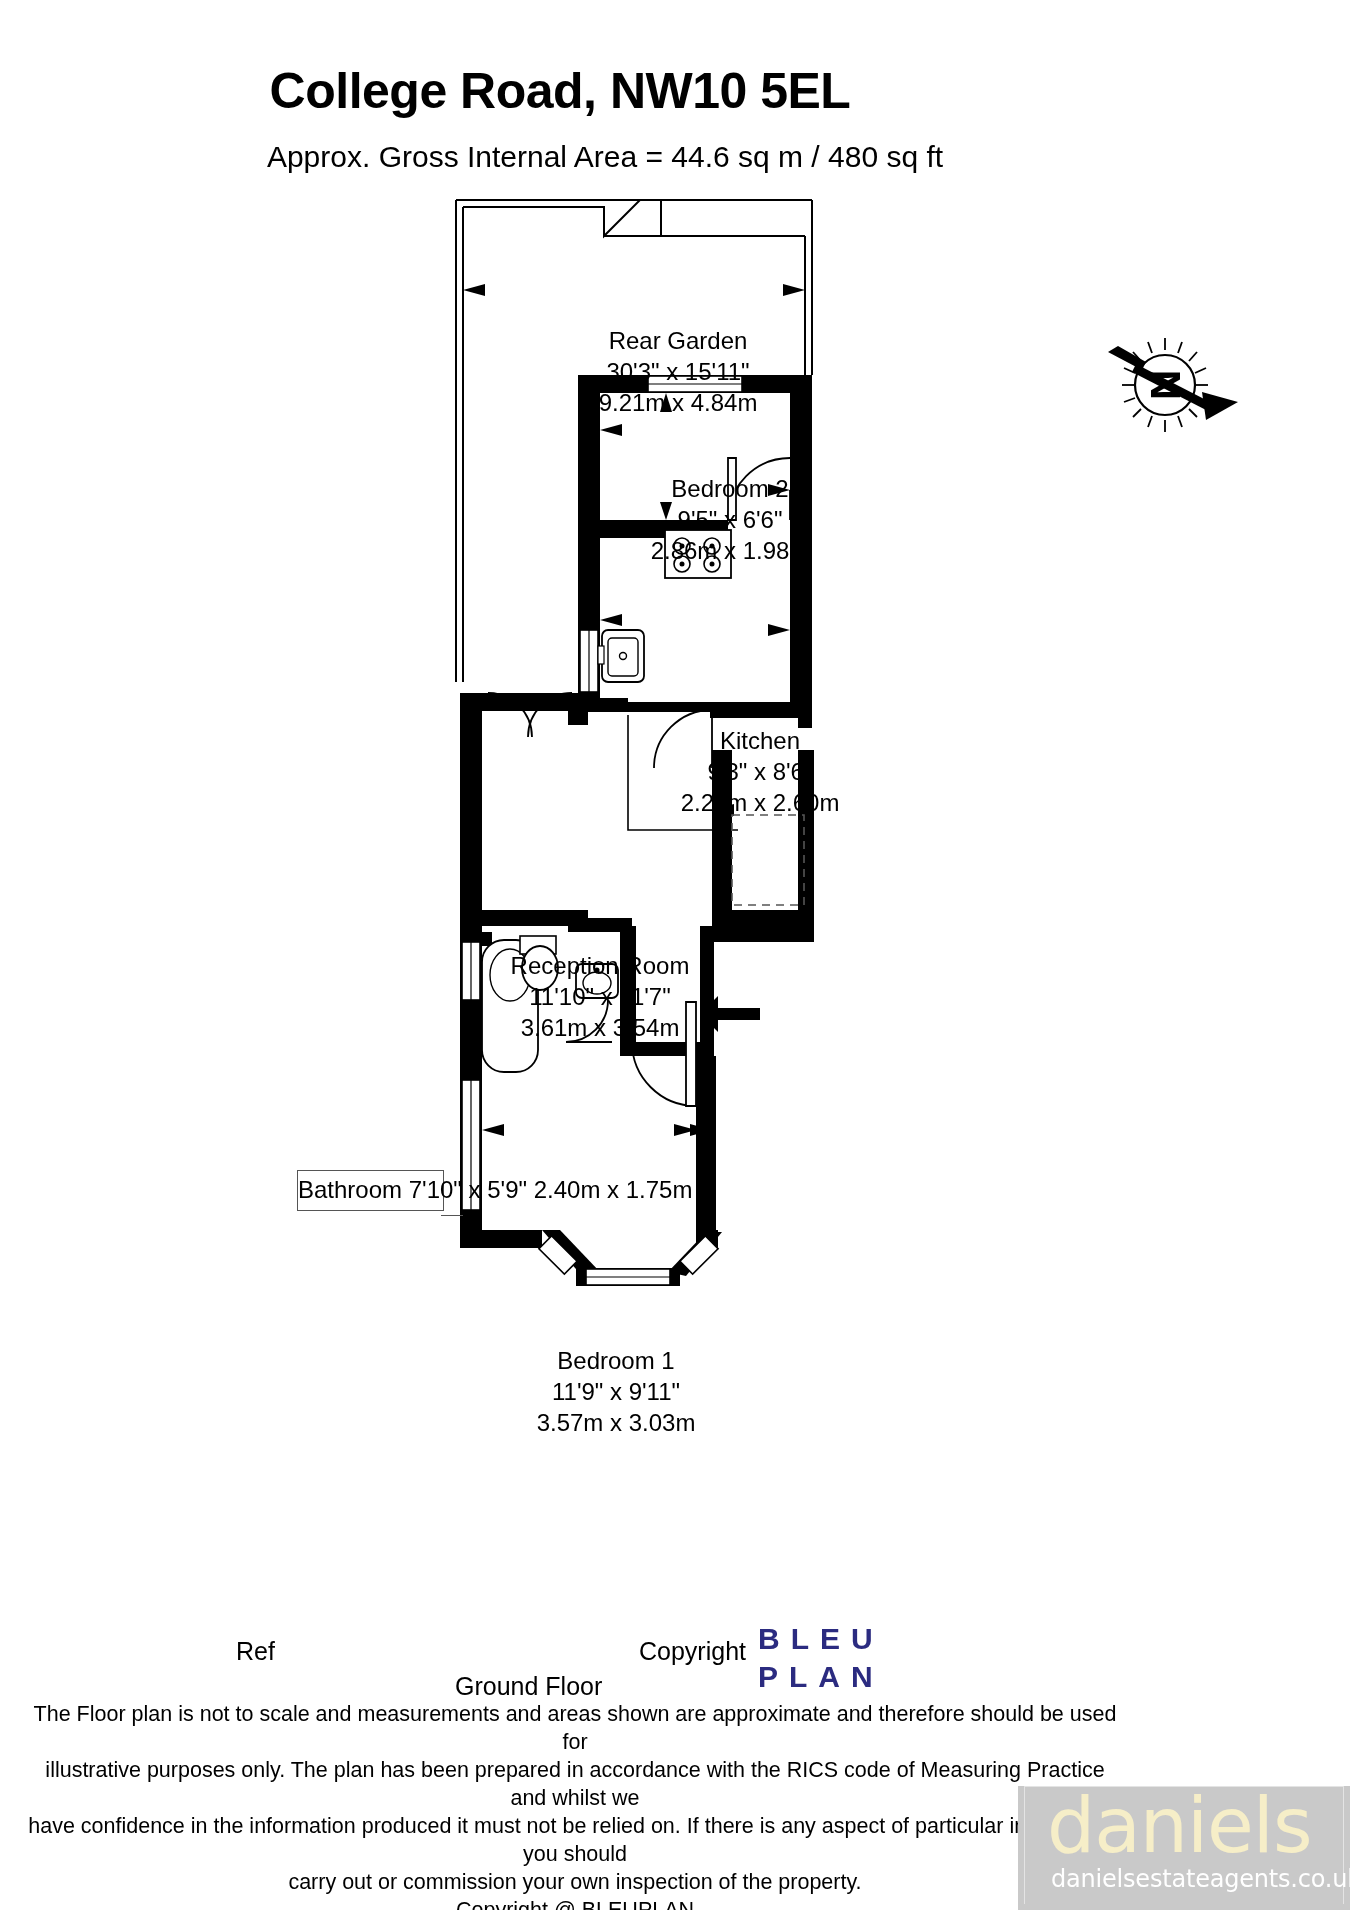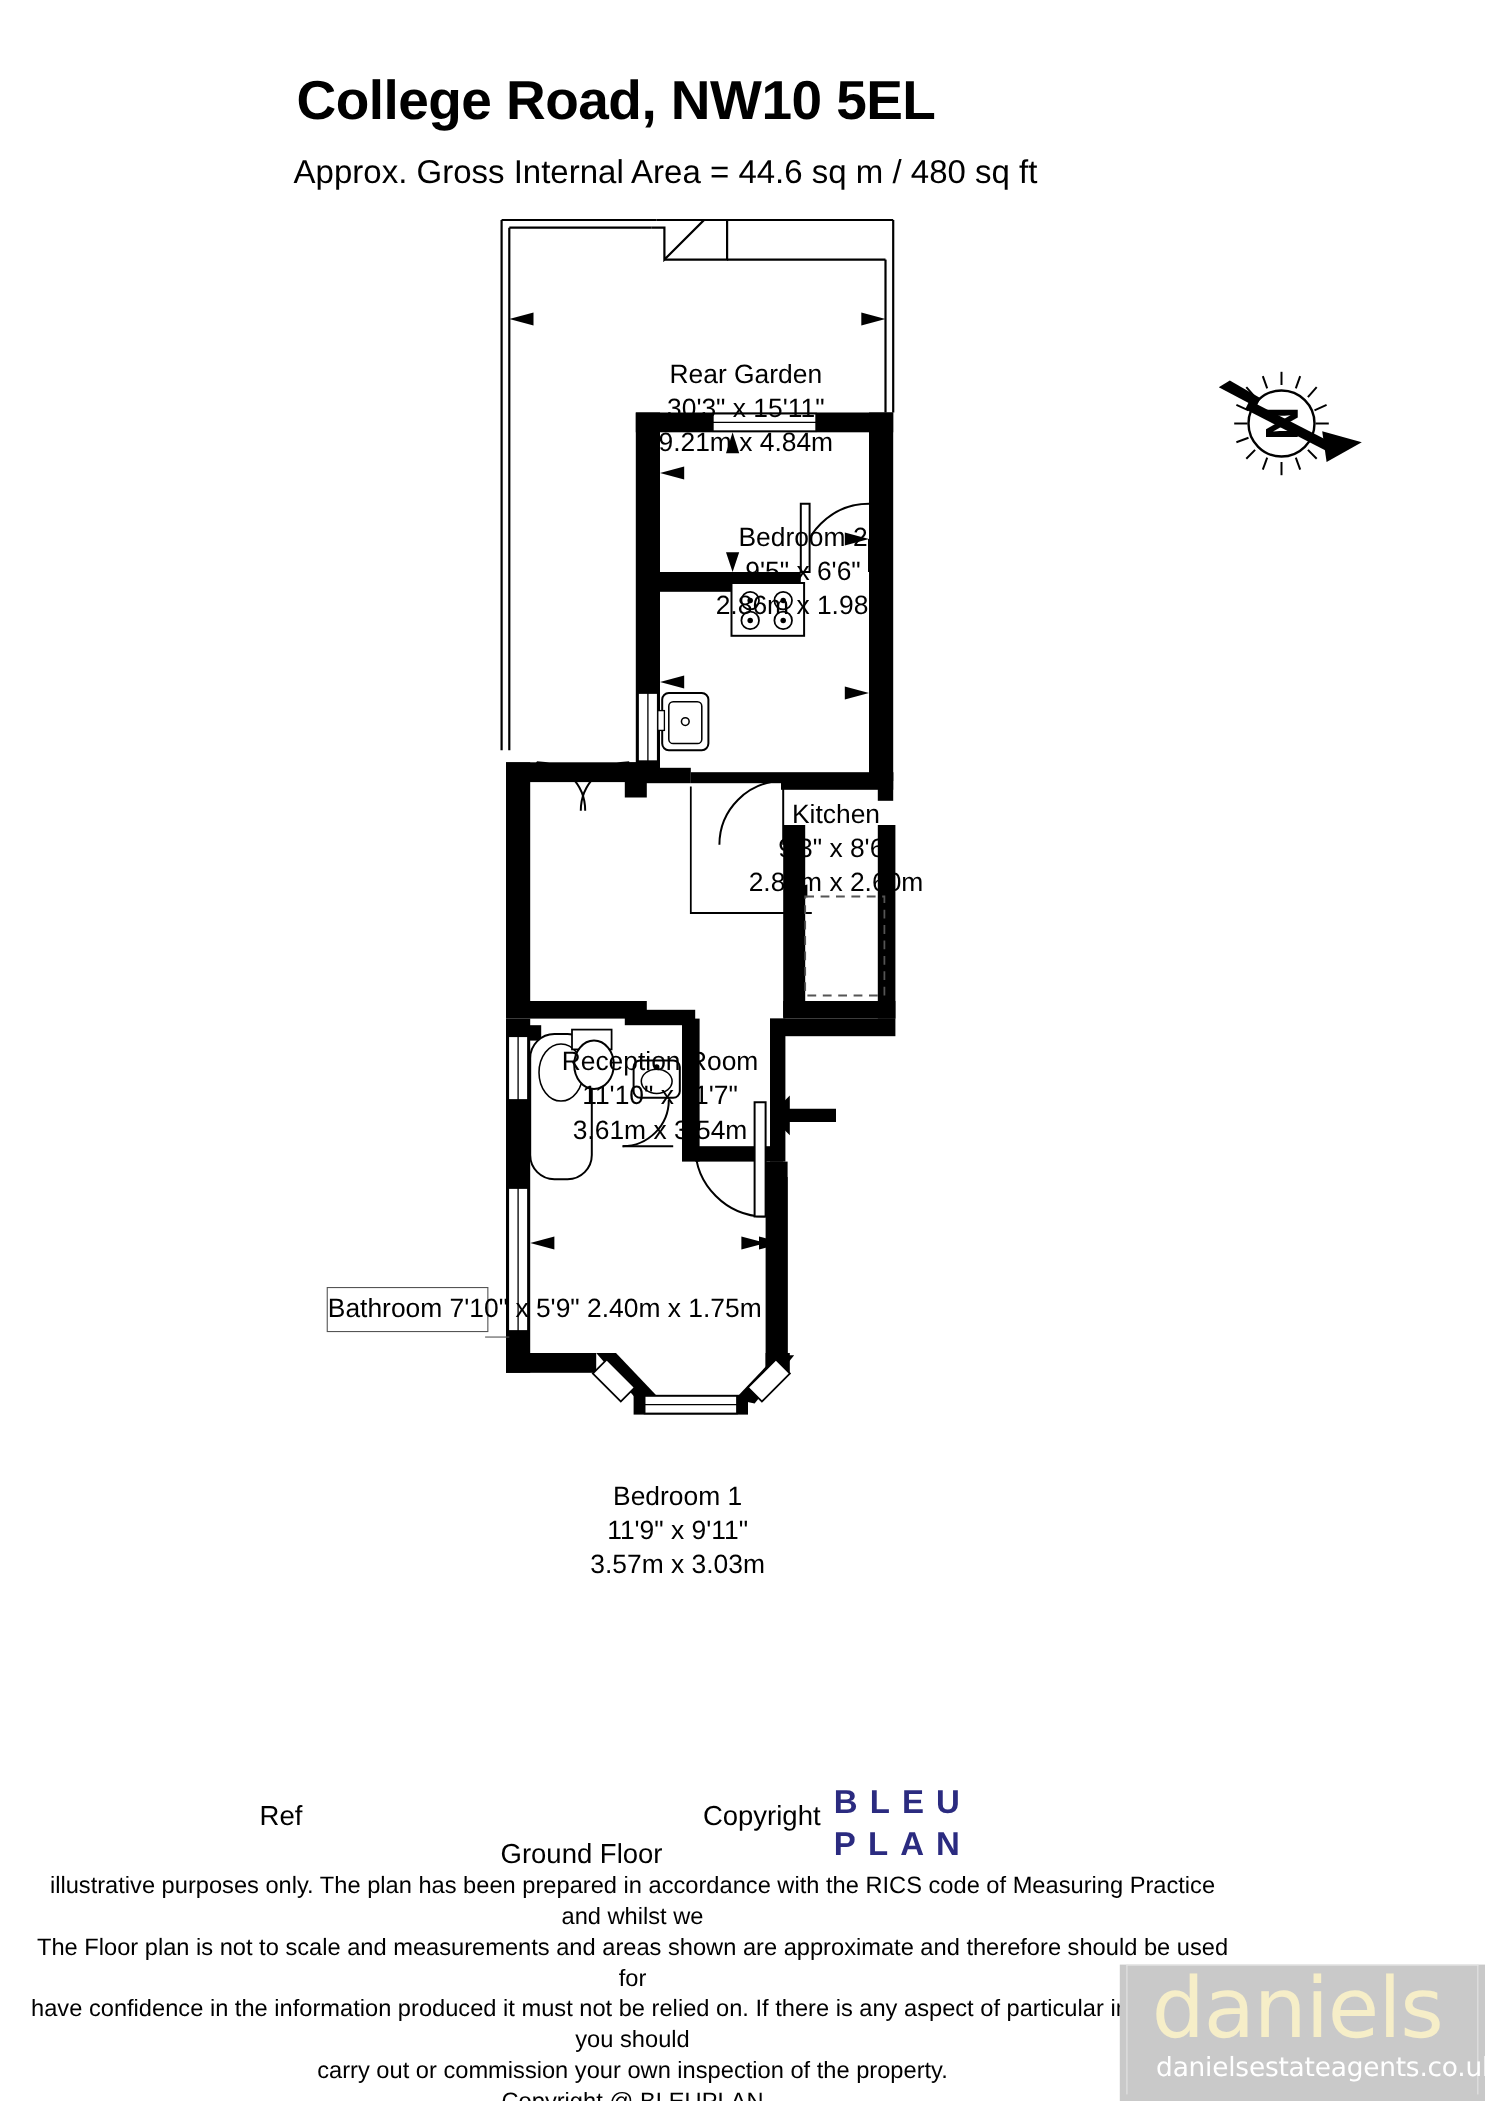--- a/index.html
+++ b/index.html
@@ -370,21 +370,21 @@
 
   <div class="room-label" id="label-bedroom2">
     <span class="rl-name">Bedroom 2</span>
     <span class="rl-imp">9'5" x 6'6"</span>
     <span class="rl-met">2.86m x 1.98m</span>
   </div>
 
   <div class="room-label" id="label-kitchen">
     <span class="rl-name">Kitchen</span>
     <span class="rl-imp">9'3" x 8'6"</span>
-    <span class="rl-met">2.83m x 2.60m</span>
+    <span class="rl-met">2.29m x 2.60m</span>
   </div>
 
   <div class="room-label" id="label-reception">
     <span class="rl-name">Reception Room</span>
     <span class="rl-imp">11'10" x 11'7"</span>
     <span class="rl-met">3.61m x 3.54m</span>
   </div>
 
   <div id="label-bathroom">
     <span class="rl-name">Bathroom</span>
@@ -431,22 +431,22 @@
 
   <div id="ref-label">Ref</div>
   <div id="copyright-label">Copyright</div>
 
   <div id="bleuplan-logo">
     <span class="bp-line">BLEU</span>
     <span class="bp-line">PLAN</span>
   </div>
 
   <div id="disclaimer">
+    <span class="dl-line">The Floor plan is not to scale and measurements and areas shown are approximate and therefore should be used for</span>
     <span class="dl-line">illustrative purposes only. The plan has been prepared in accordance with the RICS code of Measuring Practice and whilst we</span>
-    <span class="dl-line">The Floor plan is not to scale and measurements and areas shown are approximate and therefore should be used for</span>
     <span class="dl-line">have confidence in the information produced it must not be relied on. If there is any aspect of particular importance, you should</span>
     <span class="dl-line">carry out or commission your own inspection of the property.</span>
     <span class="dl-copy">Copyright @ BLEUPLAN</span>
   </div>
 
   <div id="daniels-badge">
     <div class="badge-inner">
       <div id="daniels-wordmark">daniels</div>
       <div id="daniels-url">danielsestateagents.co.uk</div>
     </div>

